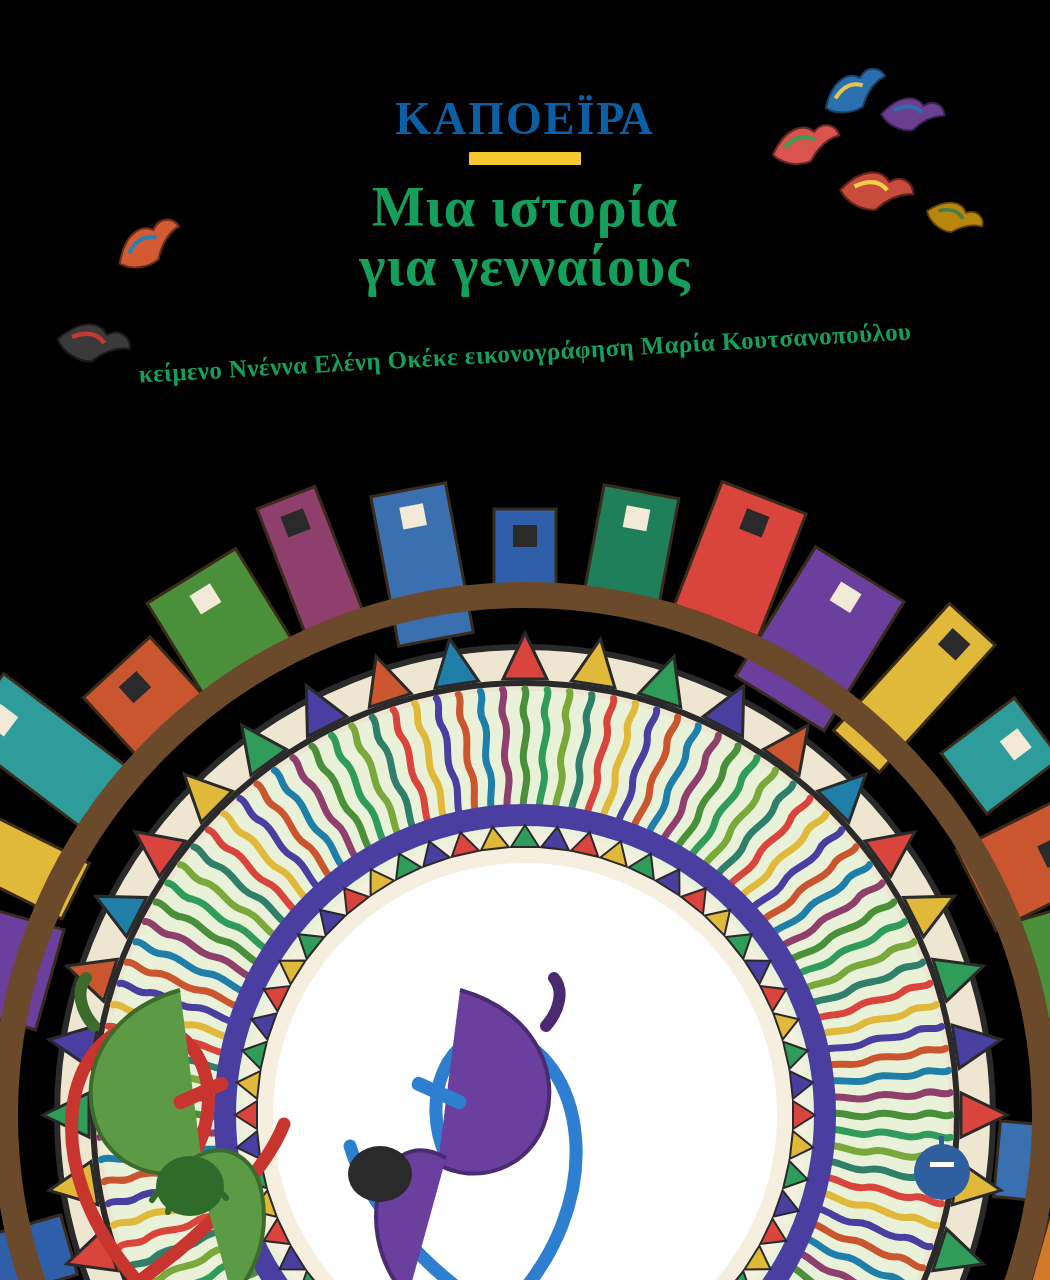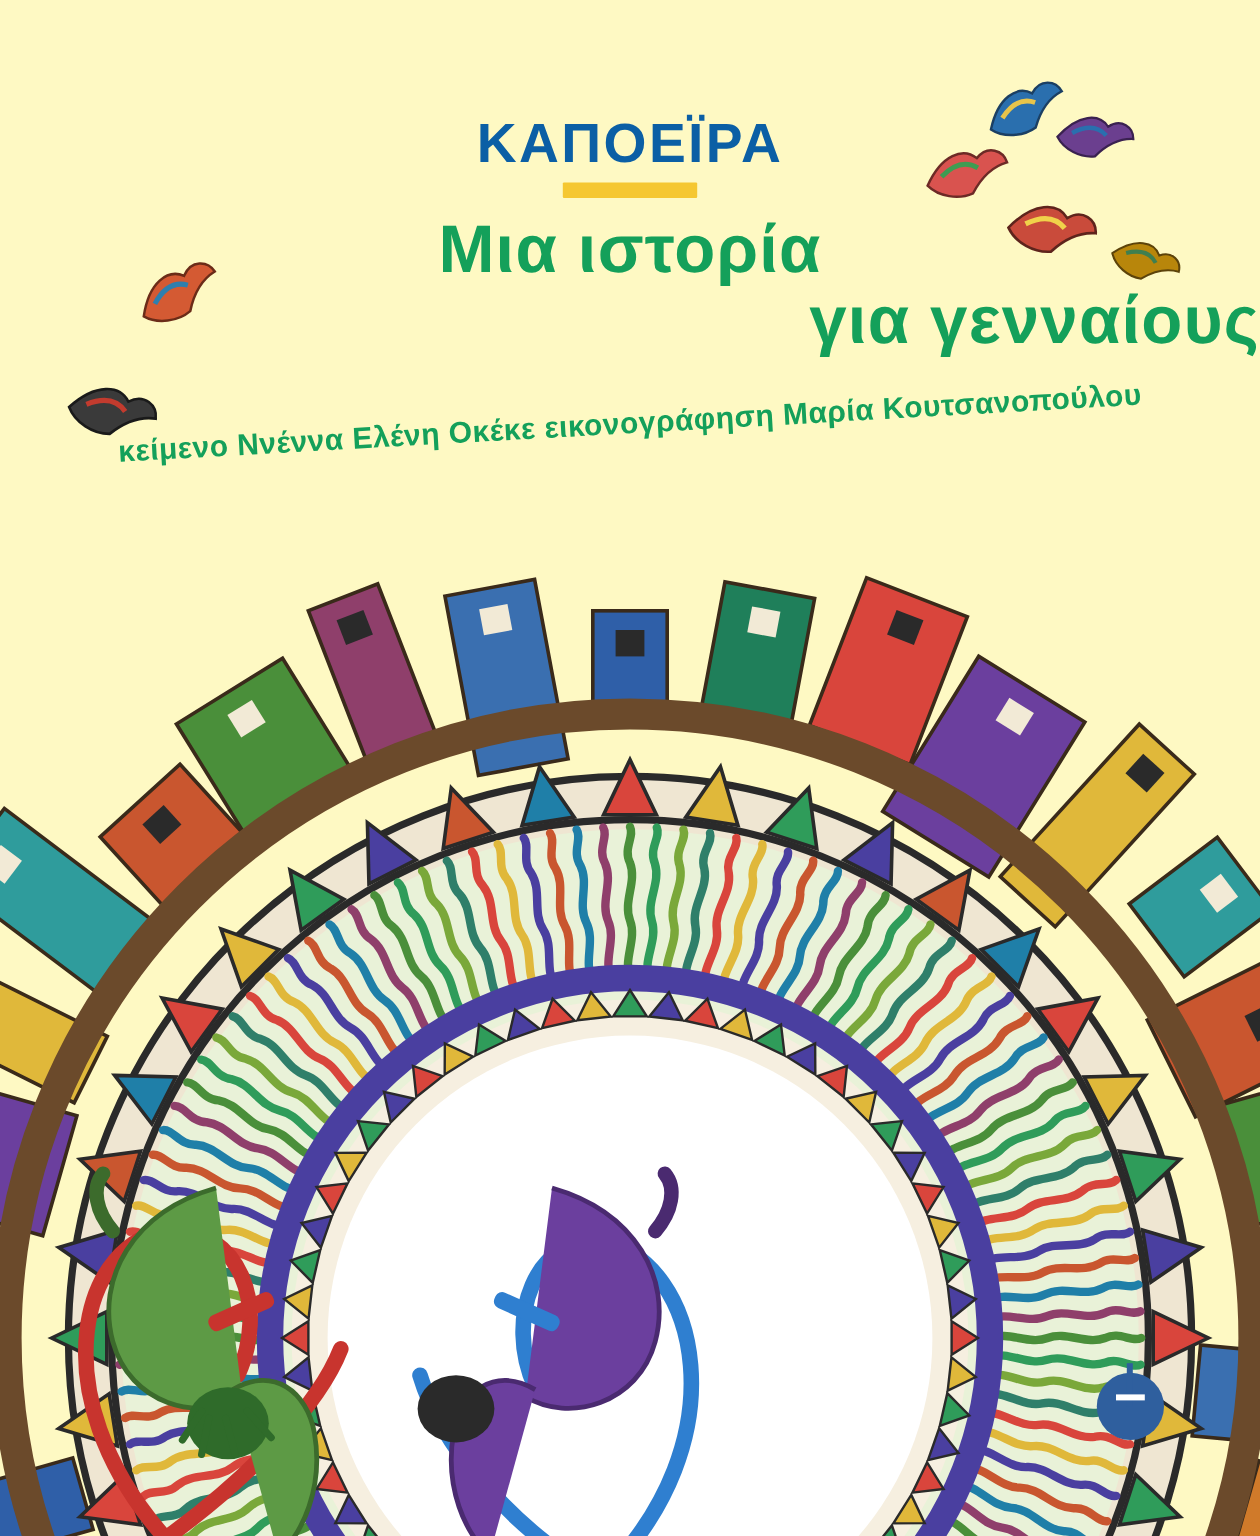--- a/index.html
+++ b/index.html
@@ -7,22 +7,23 @@
     padding: 0;
     background: #ffffff;
   }
   body {
     font-family: "Liberation Sans", sans-serif;
   }
   .page {
     position: relative;
     width: 1050px;
     height: 1280px;
-    background: #fef9c3;
+    background: #000000;
     overflow: hidden;
+    font-family: Liberation Serif, serif;
   }
 
   
   .title-block {
     position: absolute;
     left: 0;
     top: 96px;
     width: 1050px;
     text-align: center;
     z-index: 40;
@@ -46,21 +47,20 @@
     font-size: 56px;
     font-weight: bold;
     color: #14a05a;
     line-height: 1.02;
     margin: 0;
     letter-spacing: 1px;
   }
   .main-title .line2 {
     display: block;
     margin-top: 2px;
-    text-align: right;
   }
   .credits {
     margin-top: 44px;
     font-size: 25px;
     font-weight: bold;
     color: #14a05a;
     transform: rotate(-3.2deg);
     transform-origin: 50% 50%;
     letter-spacing: 0.4px;
   }

